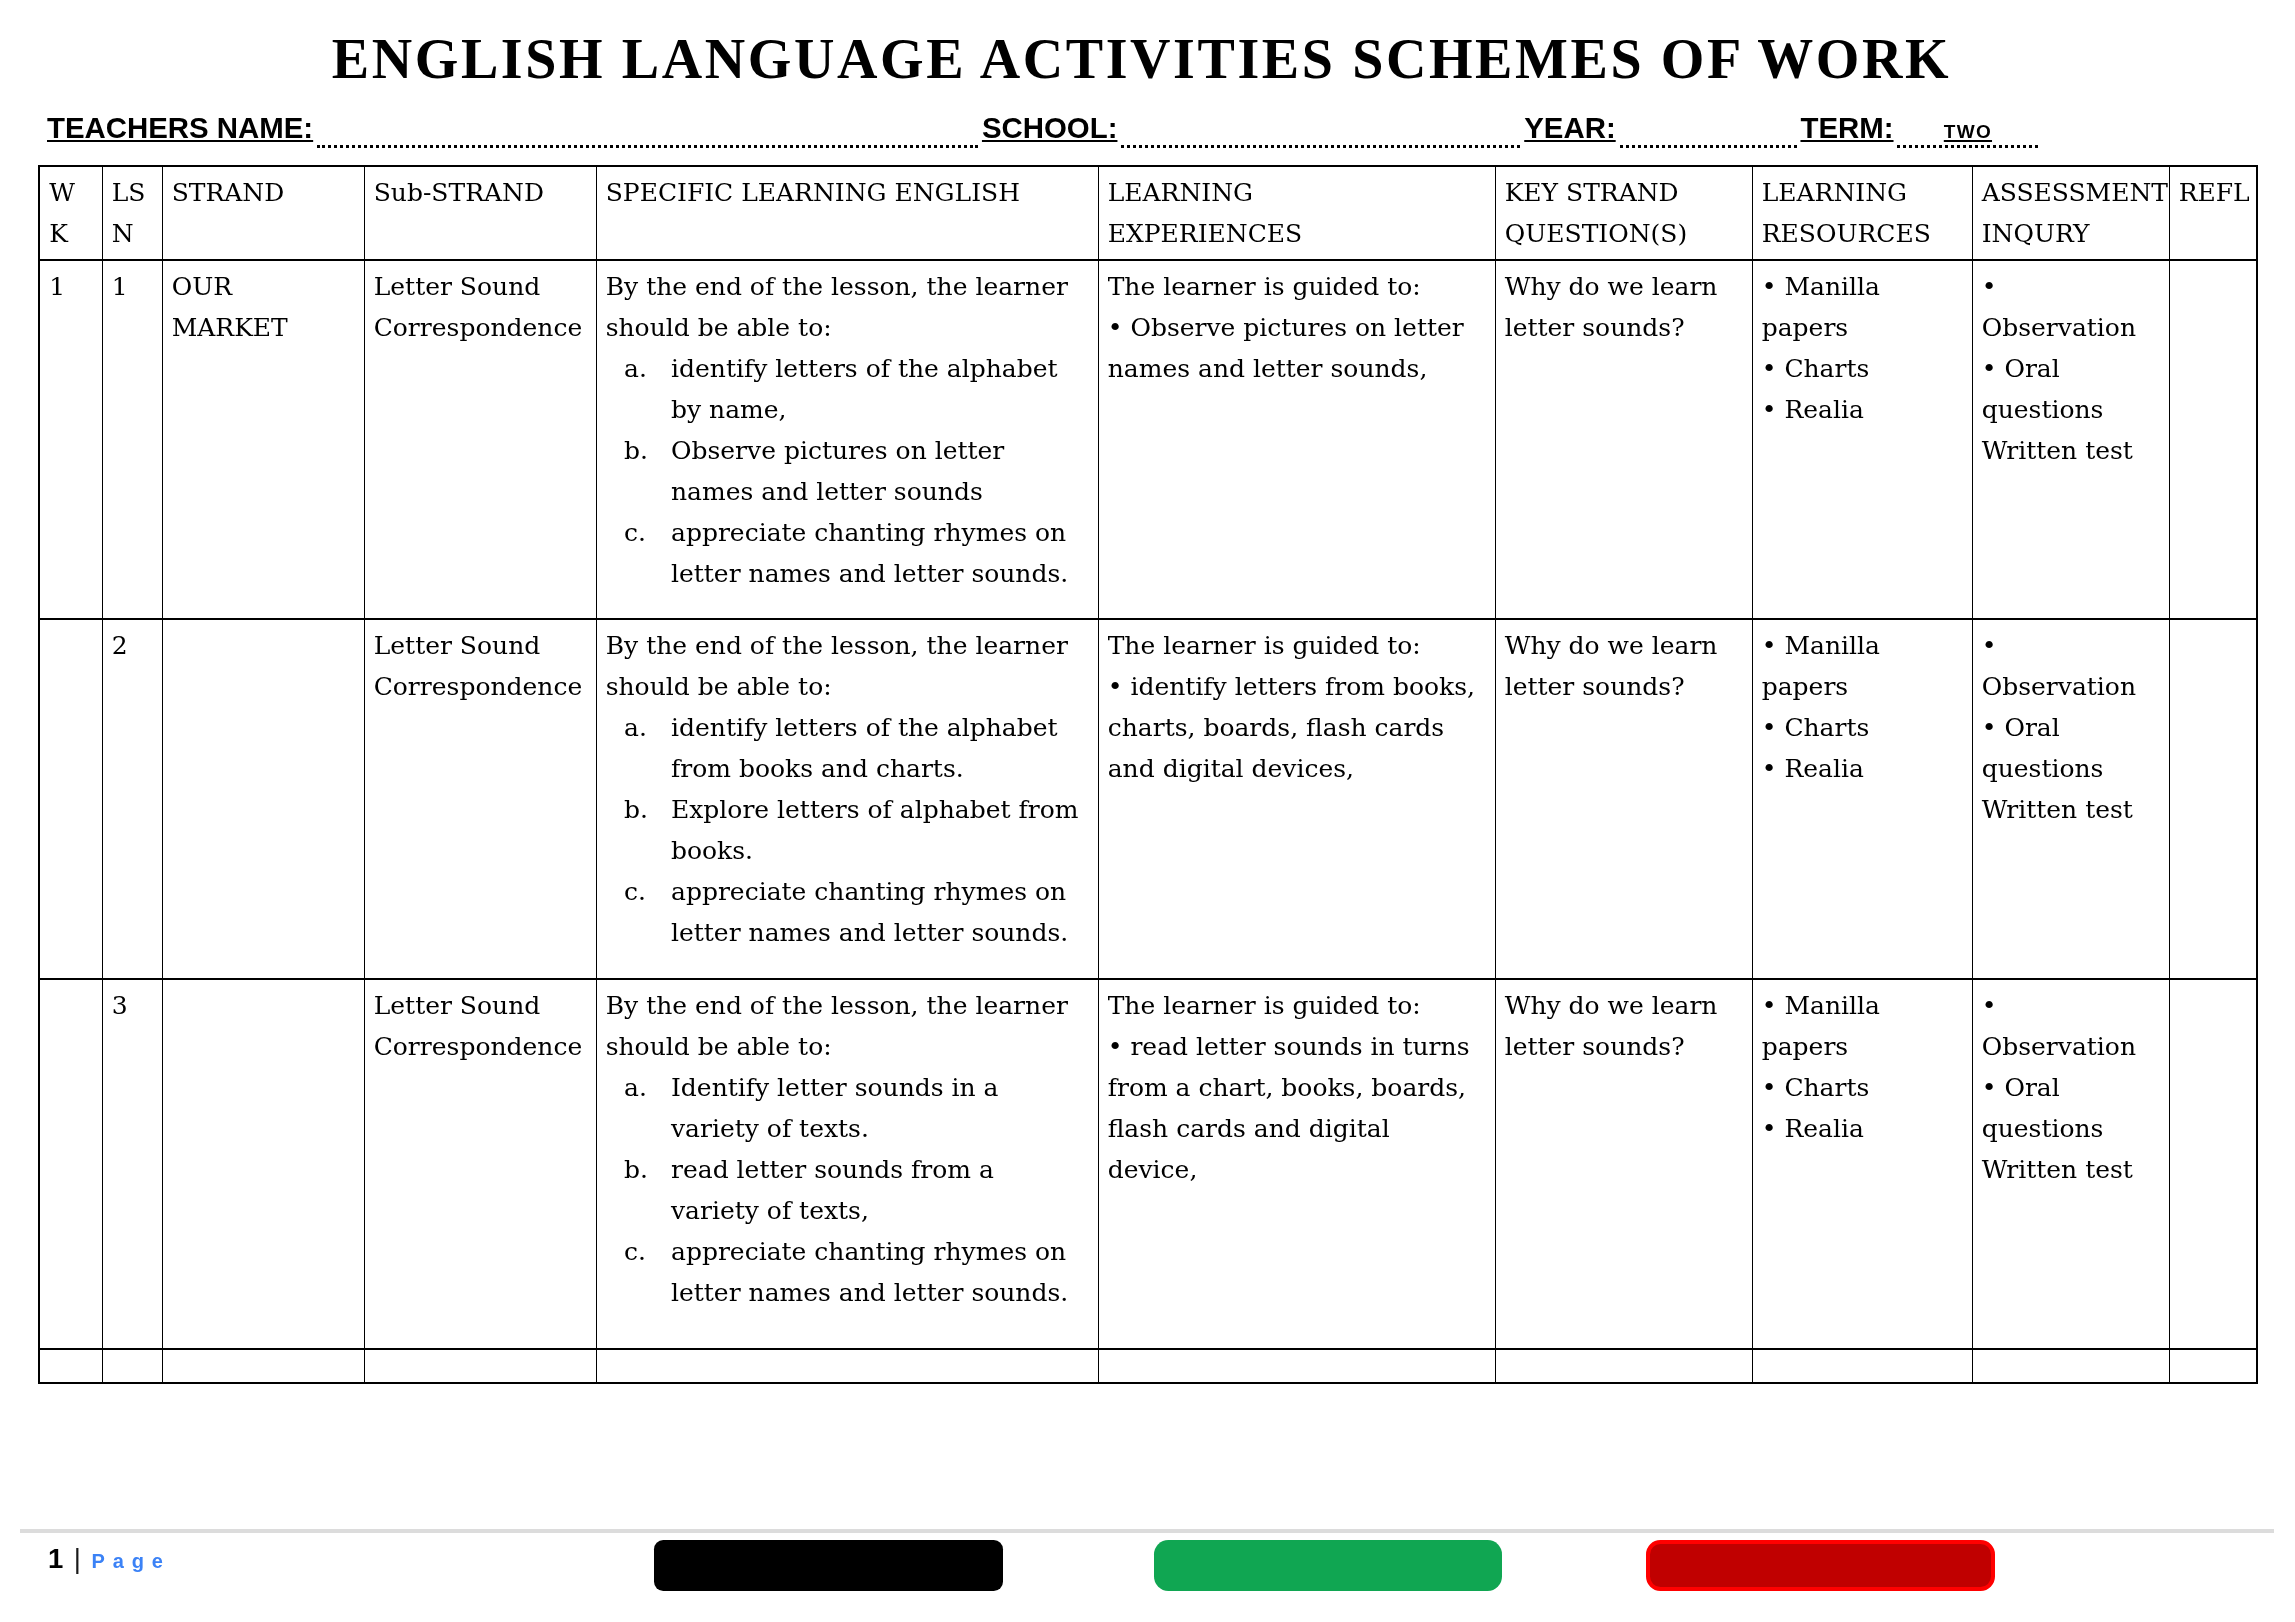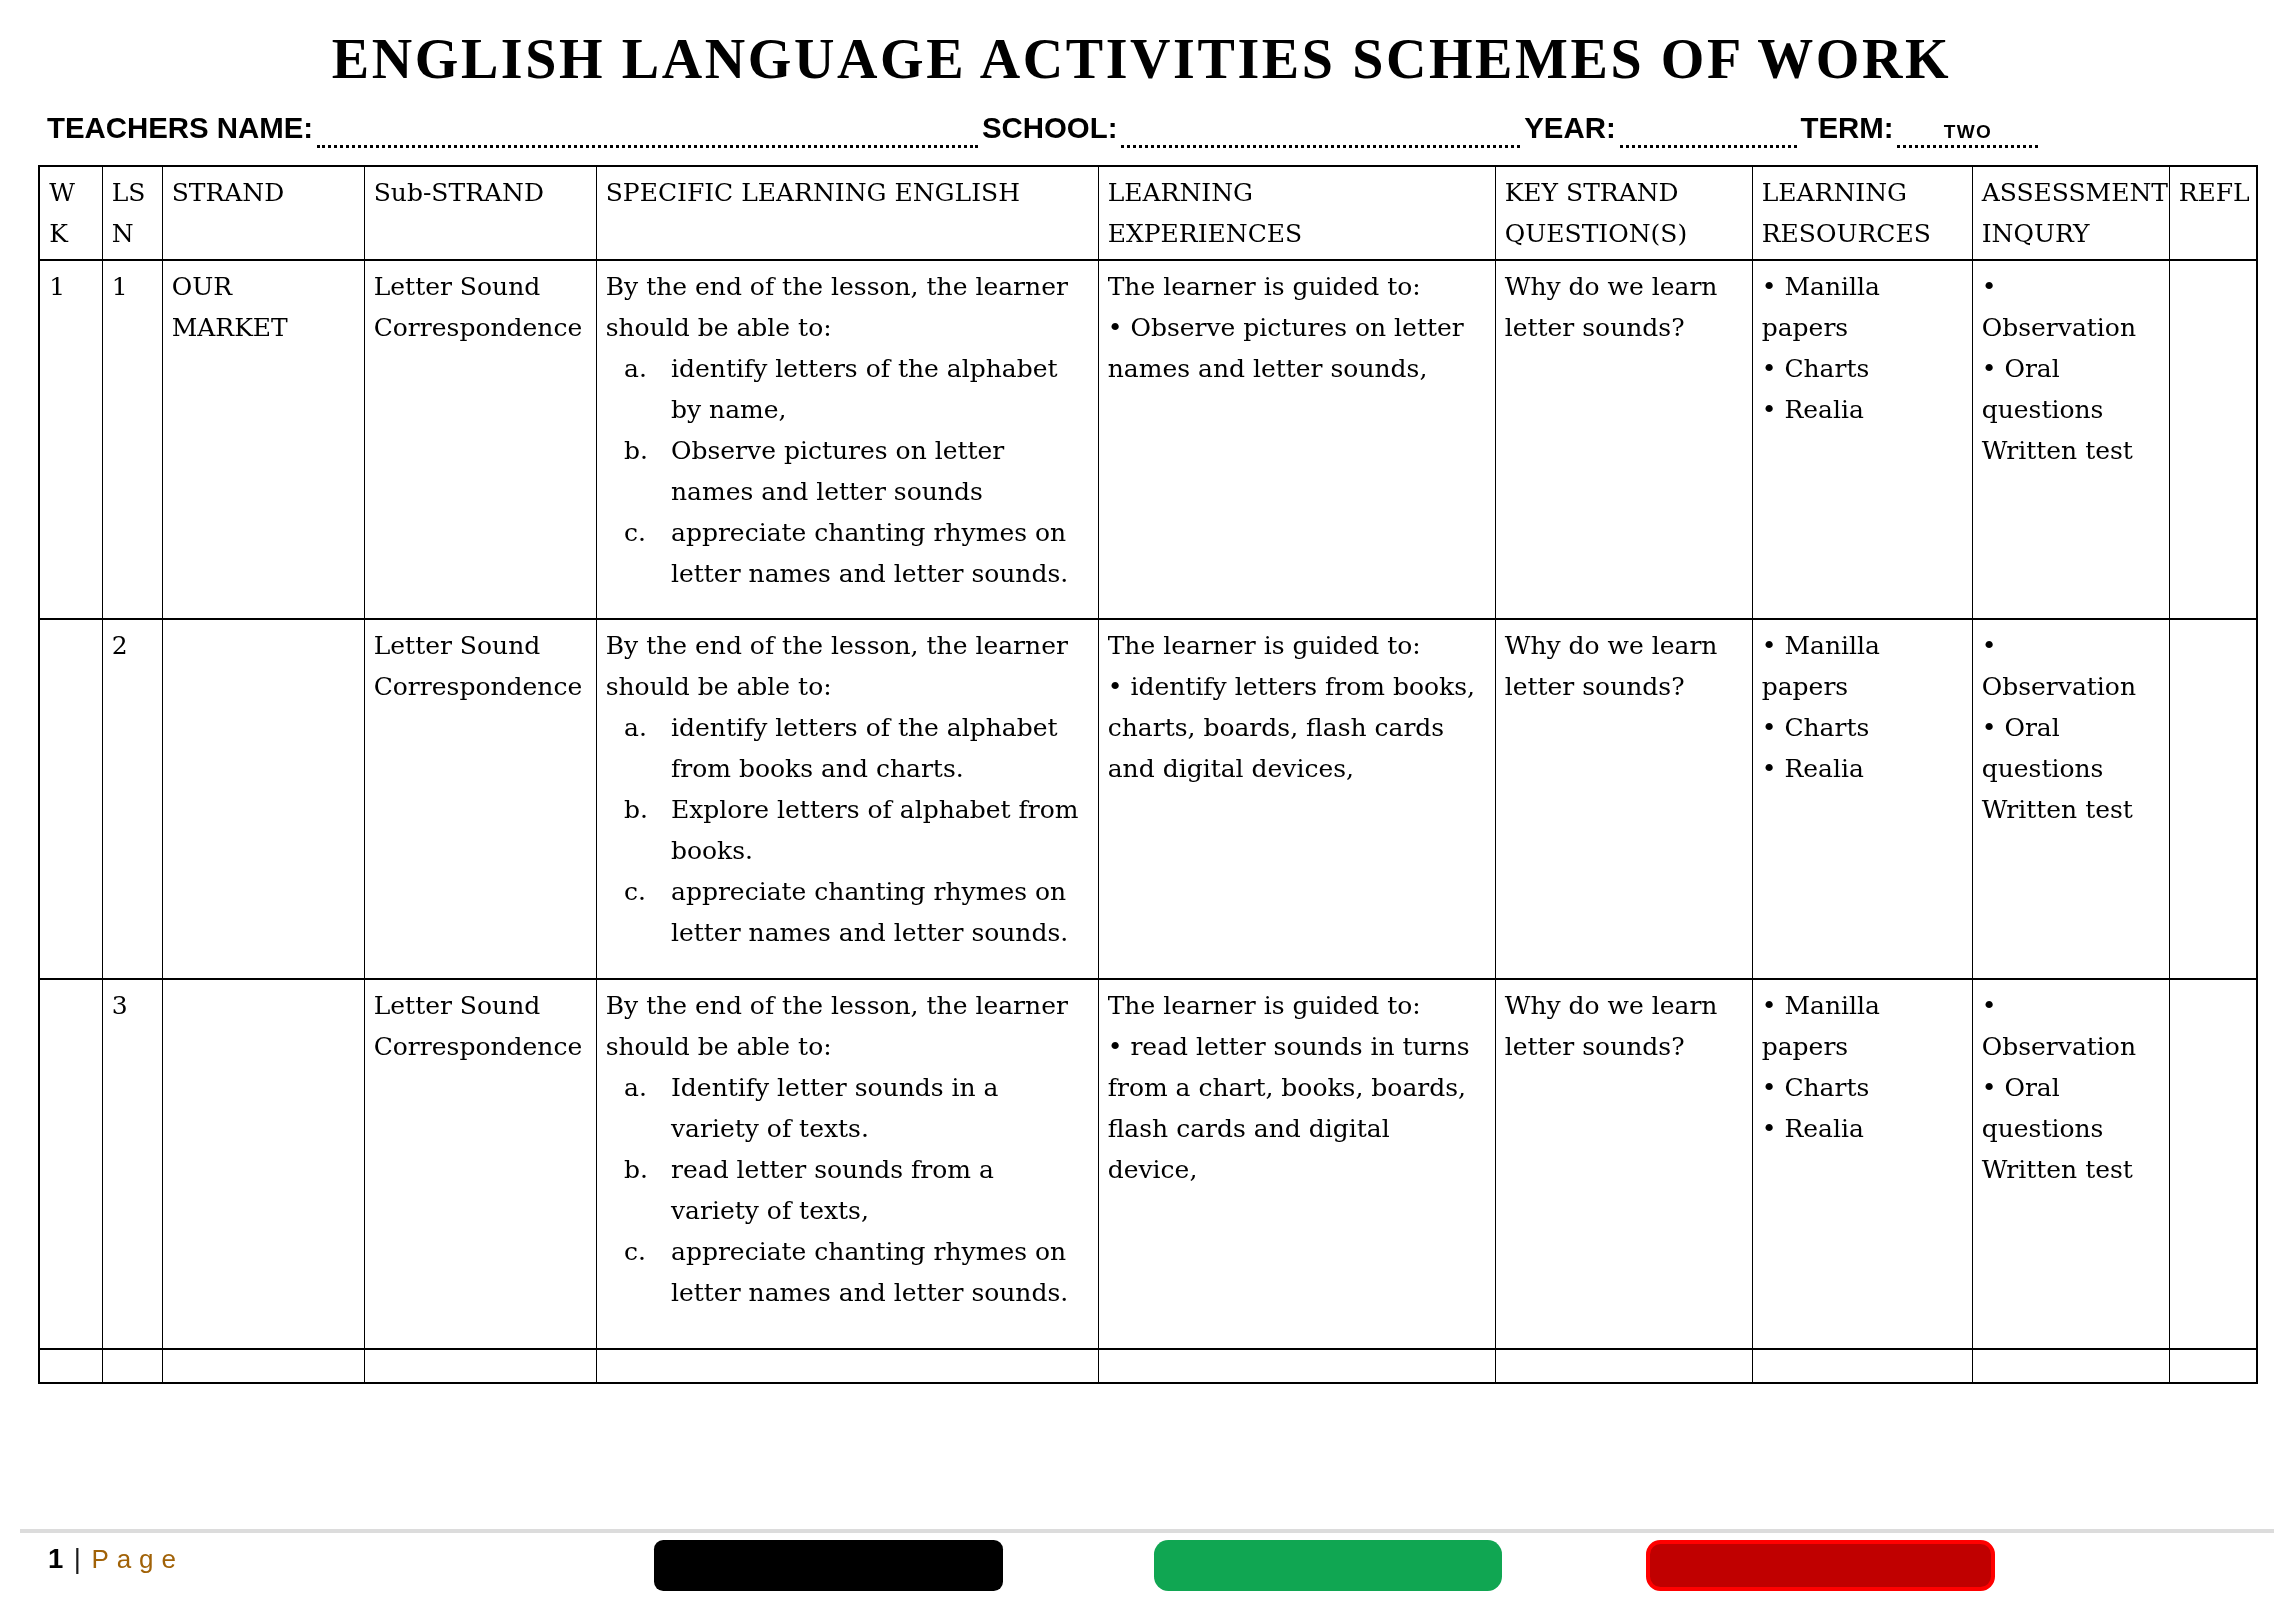--- a/index.html
+++ b/index.html
@@ -34,20 +34,21 @@
     line-height: 1.0;
   }
   .meta-line {
     display: flex;
     align-items: flex-start;
     margin: 22px 47px 0 47px;
     font-family: "Liberation Sans", sans-serif;
     font-weight: bold;
     font-size: 29.4px;
     white-space: nowrap;
+    text-decoration: underline;
   }
   .meta-label { padding-bottom: 2.6px; }
   .fill {
     border-bottom: 3.9px dotted #000;
     height: 34px;
     margin: 0 3.9px;
     flex-grow: 0;
     flex-shrink: 1;
     text-align: center;
   }
@@ -103,21 +104,21 @@
     background: #dcdcdc;
   }
   .pagenum {
     position: absolute;
     left: 48px; top: 14.4px;
     font-family: "Liberation Sans", sans-serif;
     font-size: 27.5px;
   }
   .pn-num { font-weight: bold; color: #000; }
   .pn-sep { margin: 0 10.5px; font-weight: normal; color: #1a1a1a; }
-  .pn-label { color: #a16207; letter-spacing: 7.9px; font-size: 26px; }
+  .pn-label { color: #3b82f6; letter-spacing: 7.9px; font-size: 20px; font-weight: bold; }
   .bar {
     position: absolute;
     top: 10.5px;
     height: 51px;
     border-radius: 11.8px;
   }
   .bar-black { left: 654px; width: 349px; border-radius: 9.2px; }
   .bar-green { left: 1154px; width: 348px; border-radius: 14.4px; }
   .bar-red   { left: 1646px; width: 349px; border-radius: 14.4px;
                border: 4.6px solid #ff0000; box-sizing: border-box; }

